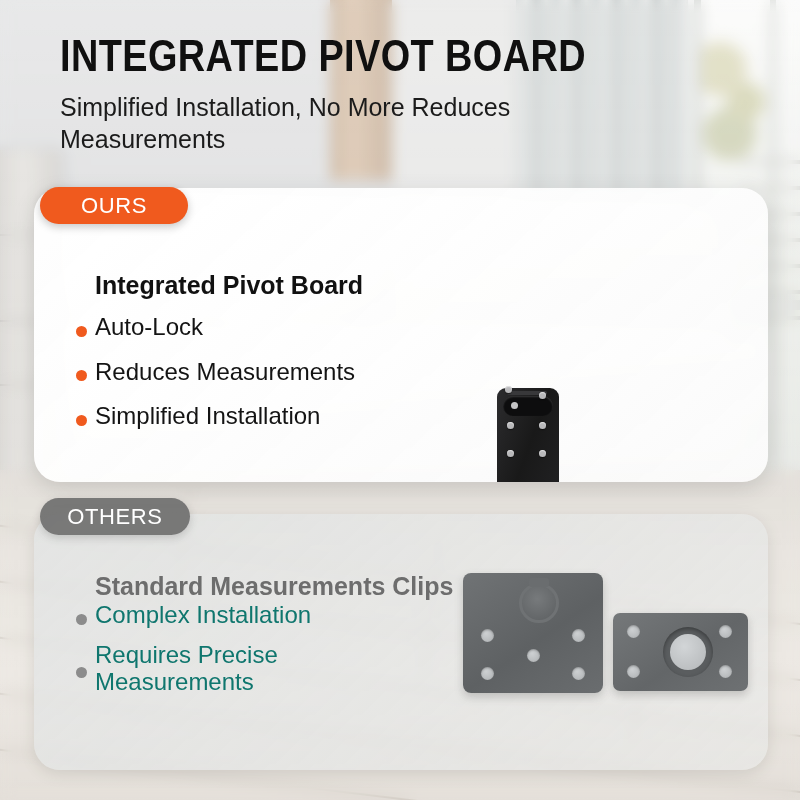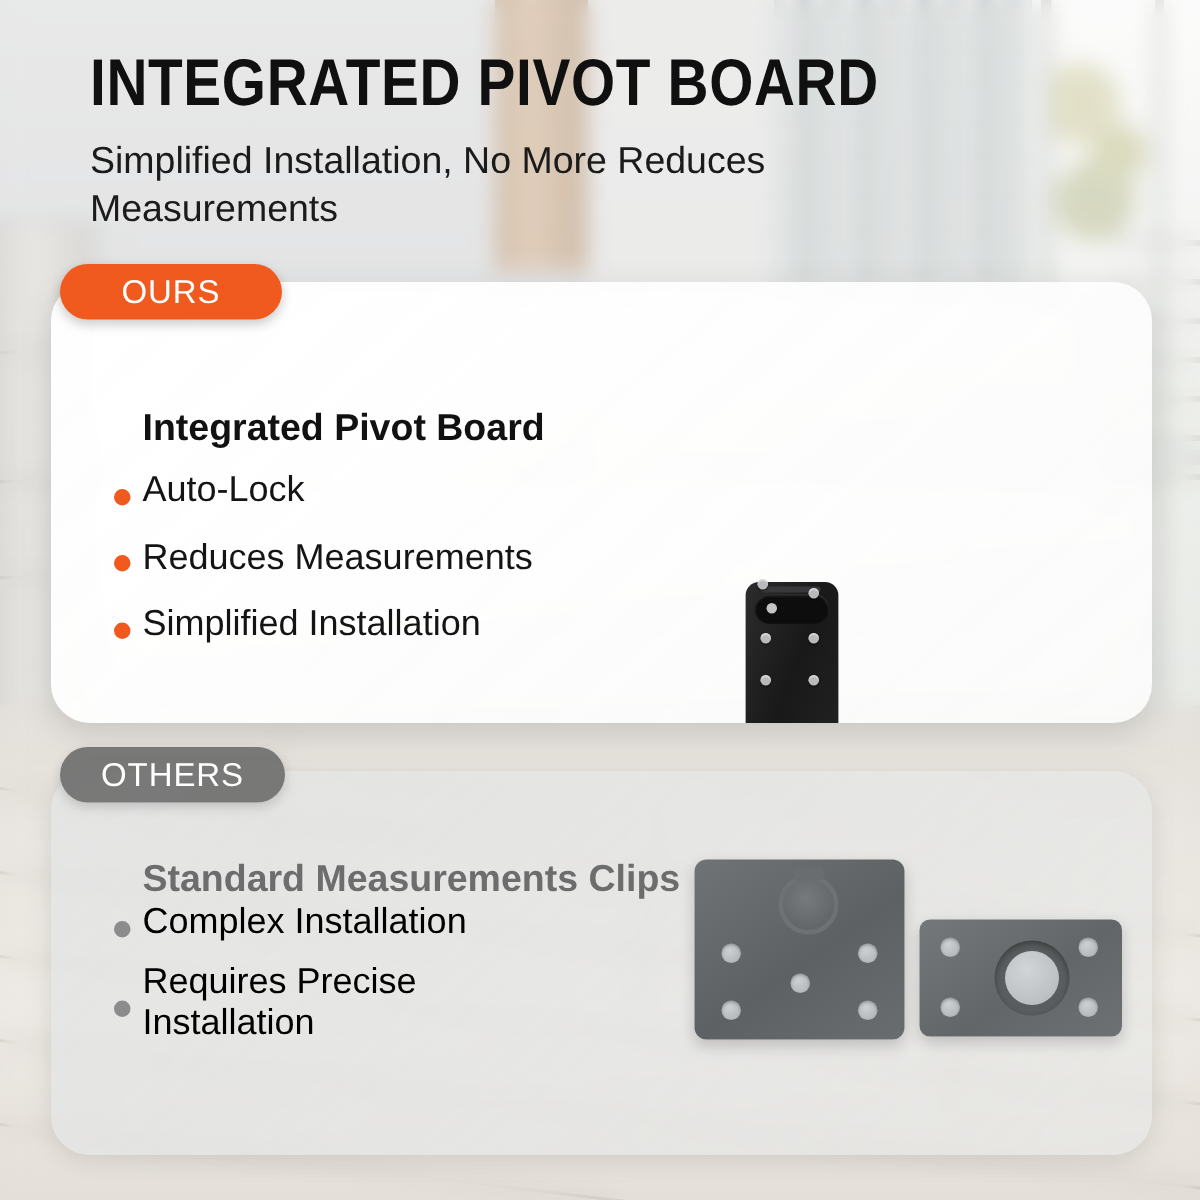--- a/index.html
+++ b/index.html
@@ -62,39 +62,39 @@
   
   .card-ours{position:absolute;left:34px;top:188px;width:734px;height:294px;
     background:linear-gradient(135deg,rgba(255,255,255,.97),rgba(252,252,252,.90));
     border-radius:26px;box-shadow:0 6px 22px rgba(0,0,0,.13);overflow:hidden;}
   .card-others{position:absolute;left:34px;top:514px;width:734px;height:256px;
     background:linear-gradient(135deg,rgba(226,228,228,.80),rgba(232,233,232,.62));
     border-radius:26px;box-shadow:0 4px 16px rgba(0,0,0,.10);overflow:hidden;}
 
   .badge{position:absolute;display:flex;align-items:center;justify-content:center;
     height:37px;border-radius:19px;color:#fff;font-size:22px;letter-spacing:.6px;z-index:6;}
-  .badge-ours{left:40px;top:176px;width:148px;background:#f05a1e;
+  .badge-ours{left:40px;top:187px;width:148px;background:#f05a1e;
     box-shadow:0 3px 8px rgba(0,0,0,.22);}
   .badge-others{left:40px;top:498px;width:150px;background:rgba(105,105,105,.88);
     box-shadow:0 3px 8px rgba(0,0,0,.16);}
 
   .heading{position:absolute;font-size:25px;font-weight:bold;white-space:nowrap;}
   .heading-ours{left:95px;top:271px;color:#111;}
   .heading-others{left:95px;top:572px;color:#6d6d6d;}
 
   .blist{position:absolute;left:76px;list-style:none;margin:0;padding:0;}
   .blist-ours{top:313px;}
   .blist-others{top:601px;}
   .bitem{display:flex;align-items:center;margin-bottom:17px;}
   .dot{flex:none;width:11px;height:11px;border-radius:50%;margin-top:9px;margin-right:8px;}
   .dot-o{background:#f05a1e;}
   .dot-g{background:#8c8c8c;}
   .btext{font-size:24px;line-height:1.15;}
   .btext-o{color:#141414;}
-  .btext-g{color:#000000;}
+  .btext-g{color:#0f766e;}
   .blist-others .bitem{margin-bottom:12px;}
 
   
   .prod-ours{position:absolute;left:455px;top:190px;width:300px;height:275px;}
   .lb-v{position:absolute;left:8px;top:10px;width:62px;height:155px;background:#1d1d1f;
     border-radius:9px 9px 0 0;
     background-image:linear-gradient(110deg,#2c2c2e 0%,#191919 45%,#242426 100%);}
   .hole{position:absolute;width:7px;height:7px;border-radius:50%;
     background:#b9b9bb;box-shadow:inset 0 1px 1px rgba(255,255,255,.6),0 1px 1px rgba(0,0,0,.5);}
   .lock{position:absolute;left:14px;top:18px;width:50px;height:20px;border-radius:10px;
@@ -218,17 +218,17 @@
 
   <div class="badge badge-others">OTHERS</div>
   <div class="heading heading-others">Standard Measurements Clips</div>
   <ul class="blist blist-others">
     <li class="bitem">
       <span class="dot dot-g"></span>
       <span class="btext btext-g">Complex Installation</span>
     </li>
     <li class="bitem">
       <span class="dot dot-g"></span>
-      <span class="btext btext-g" style="max-width:230px;display:inline-block;">Requires Precise Installation</span>
+      <span class="btext btext-g" style="max-width:230px;display:inline-block;">Requires Precise Measurements</span>
     </li>
   </ul>
 
 </div>
 
 </body></html>

